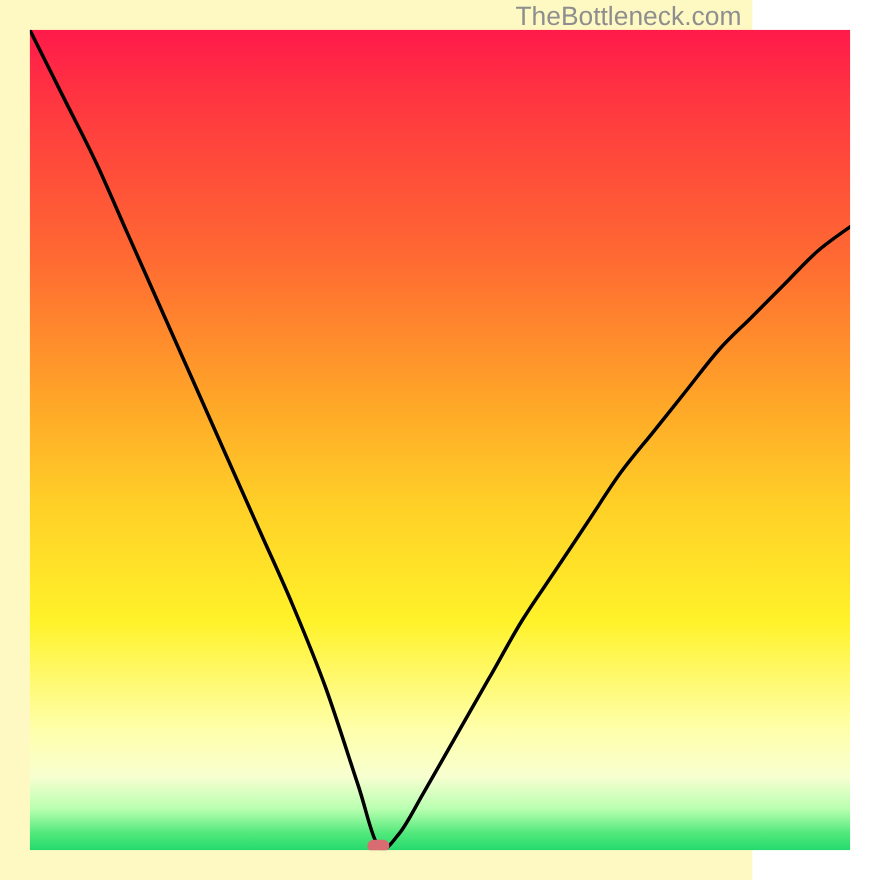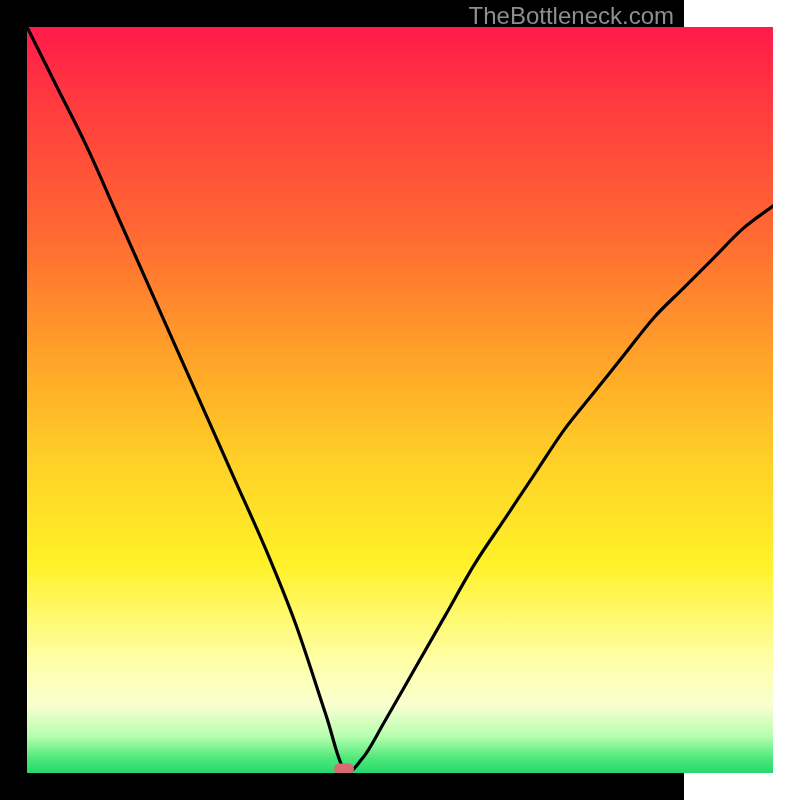--- a/index.html
+++ b/index.html
@@ -6,21 +6,21 @@
     margin: 0;
     padding: 0;
     width: 800px;
     height: 800px;
     overflow: hidden;
     font-family: Arial, Helvetica, sans-serif;
   }
   .frame {
     width: 684px;
     height: 800px;
-    background: #000000;
+    background: #fef9c3;
     position: relative;
     box-sizing: border-box;
   }
   .watermark {
     position: absolute;
     top: 2px;
     right: 10px;
     color: #8e8e8e;
     font-size: 24px;
     font-weight: 400;

